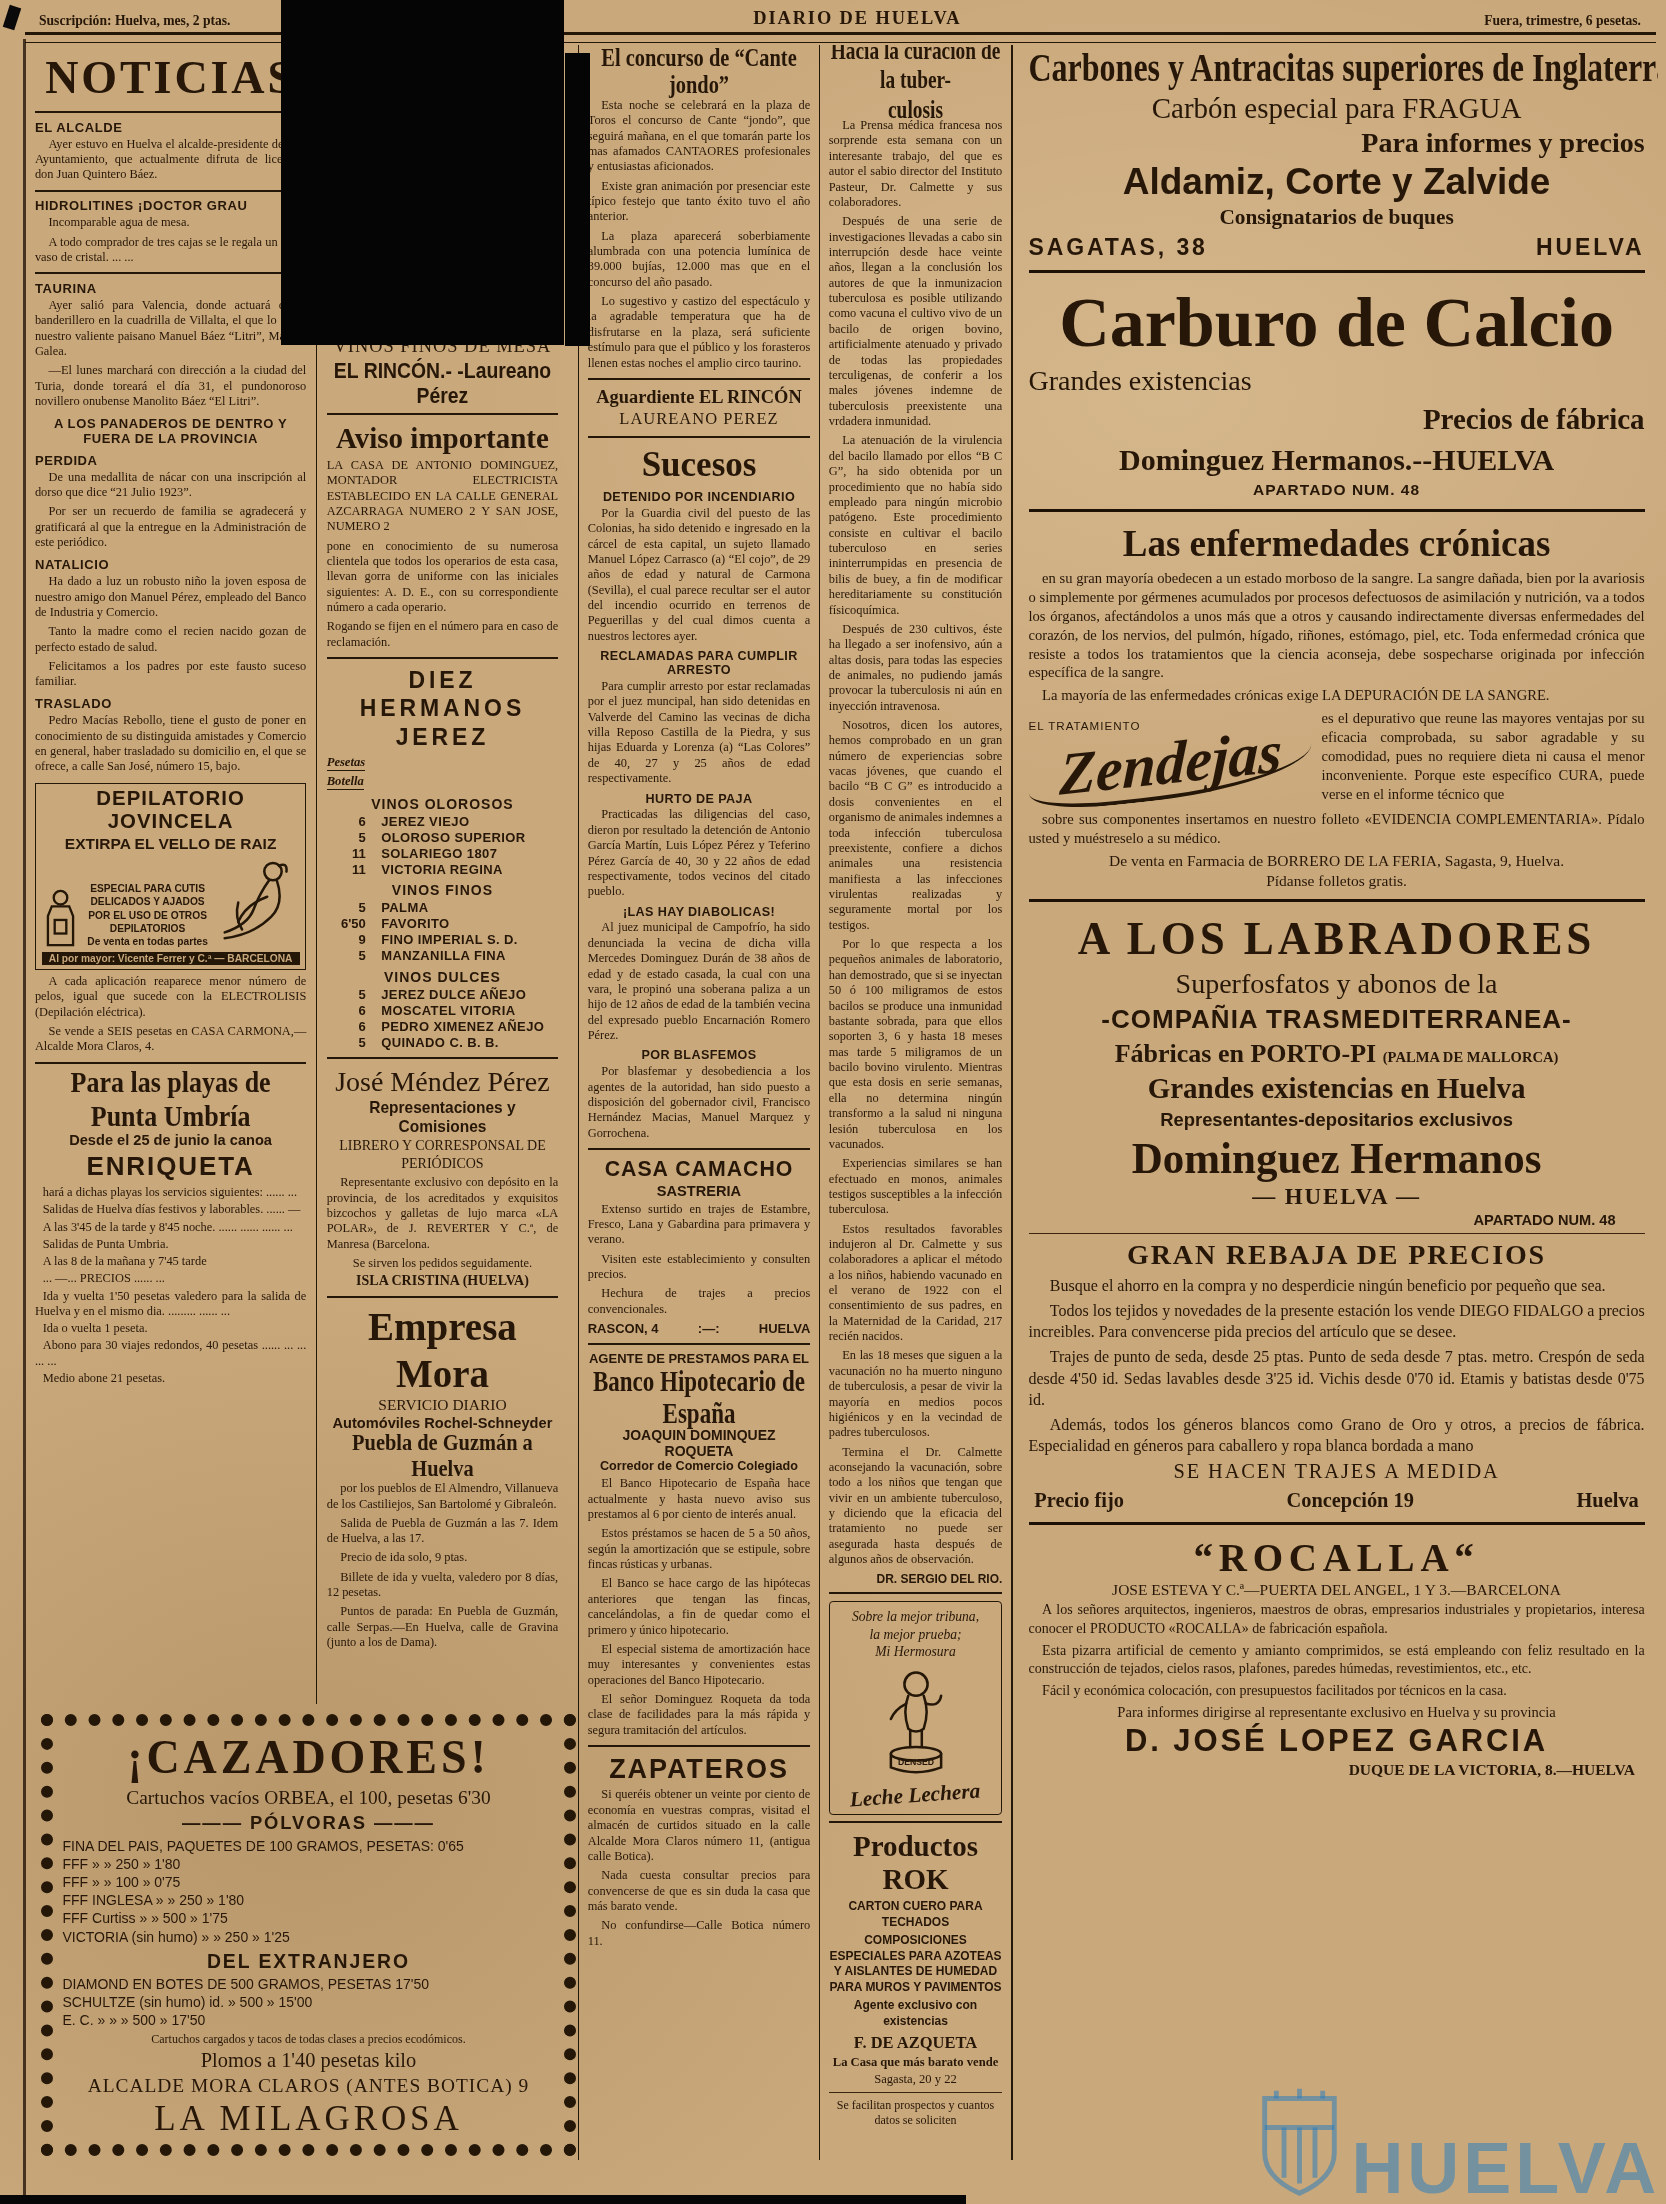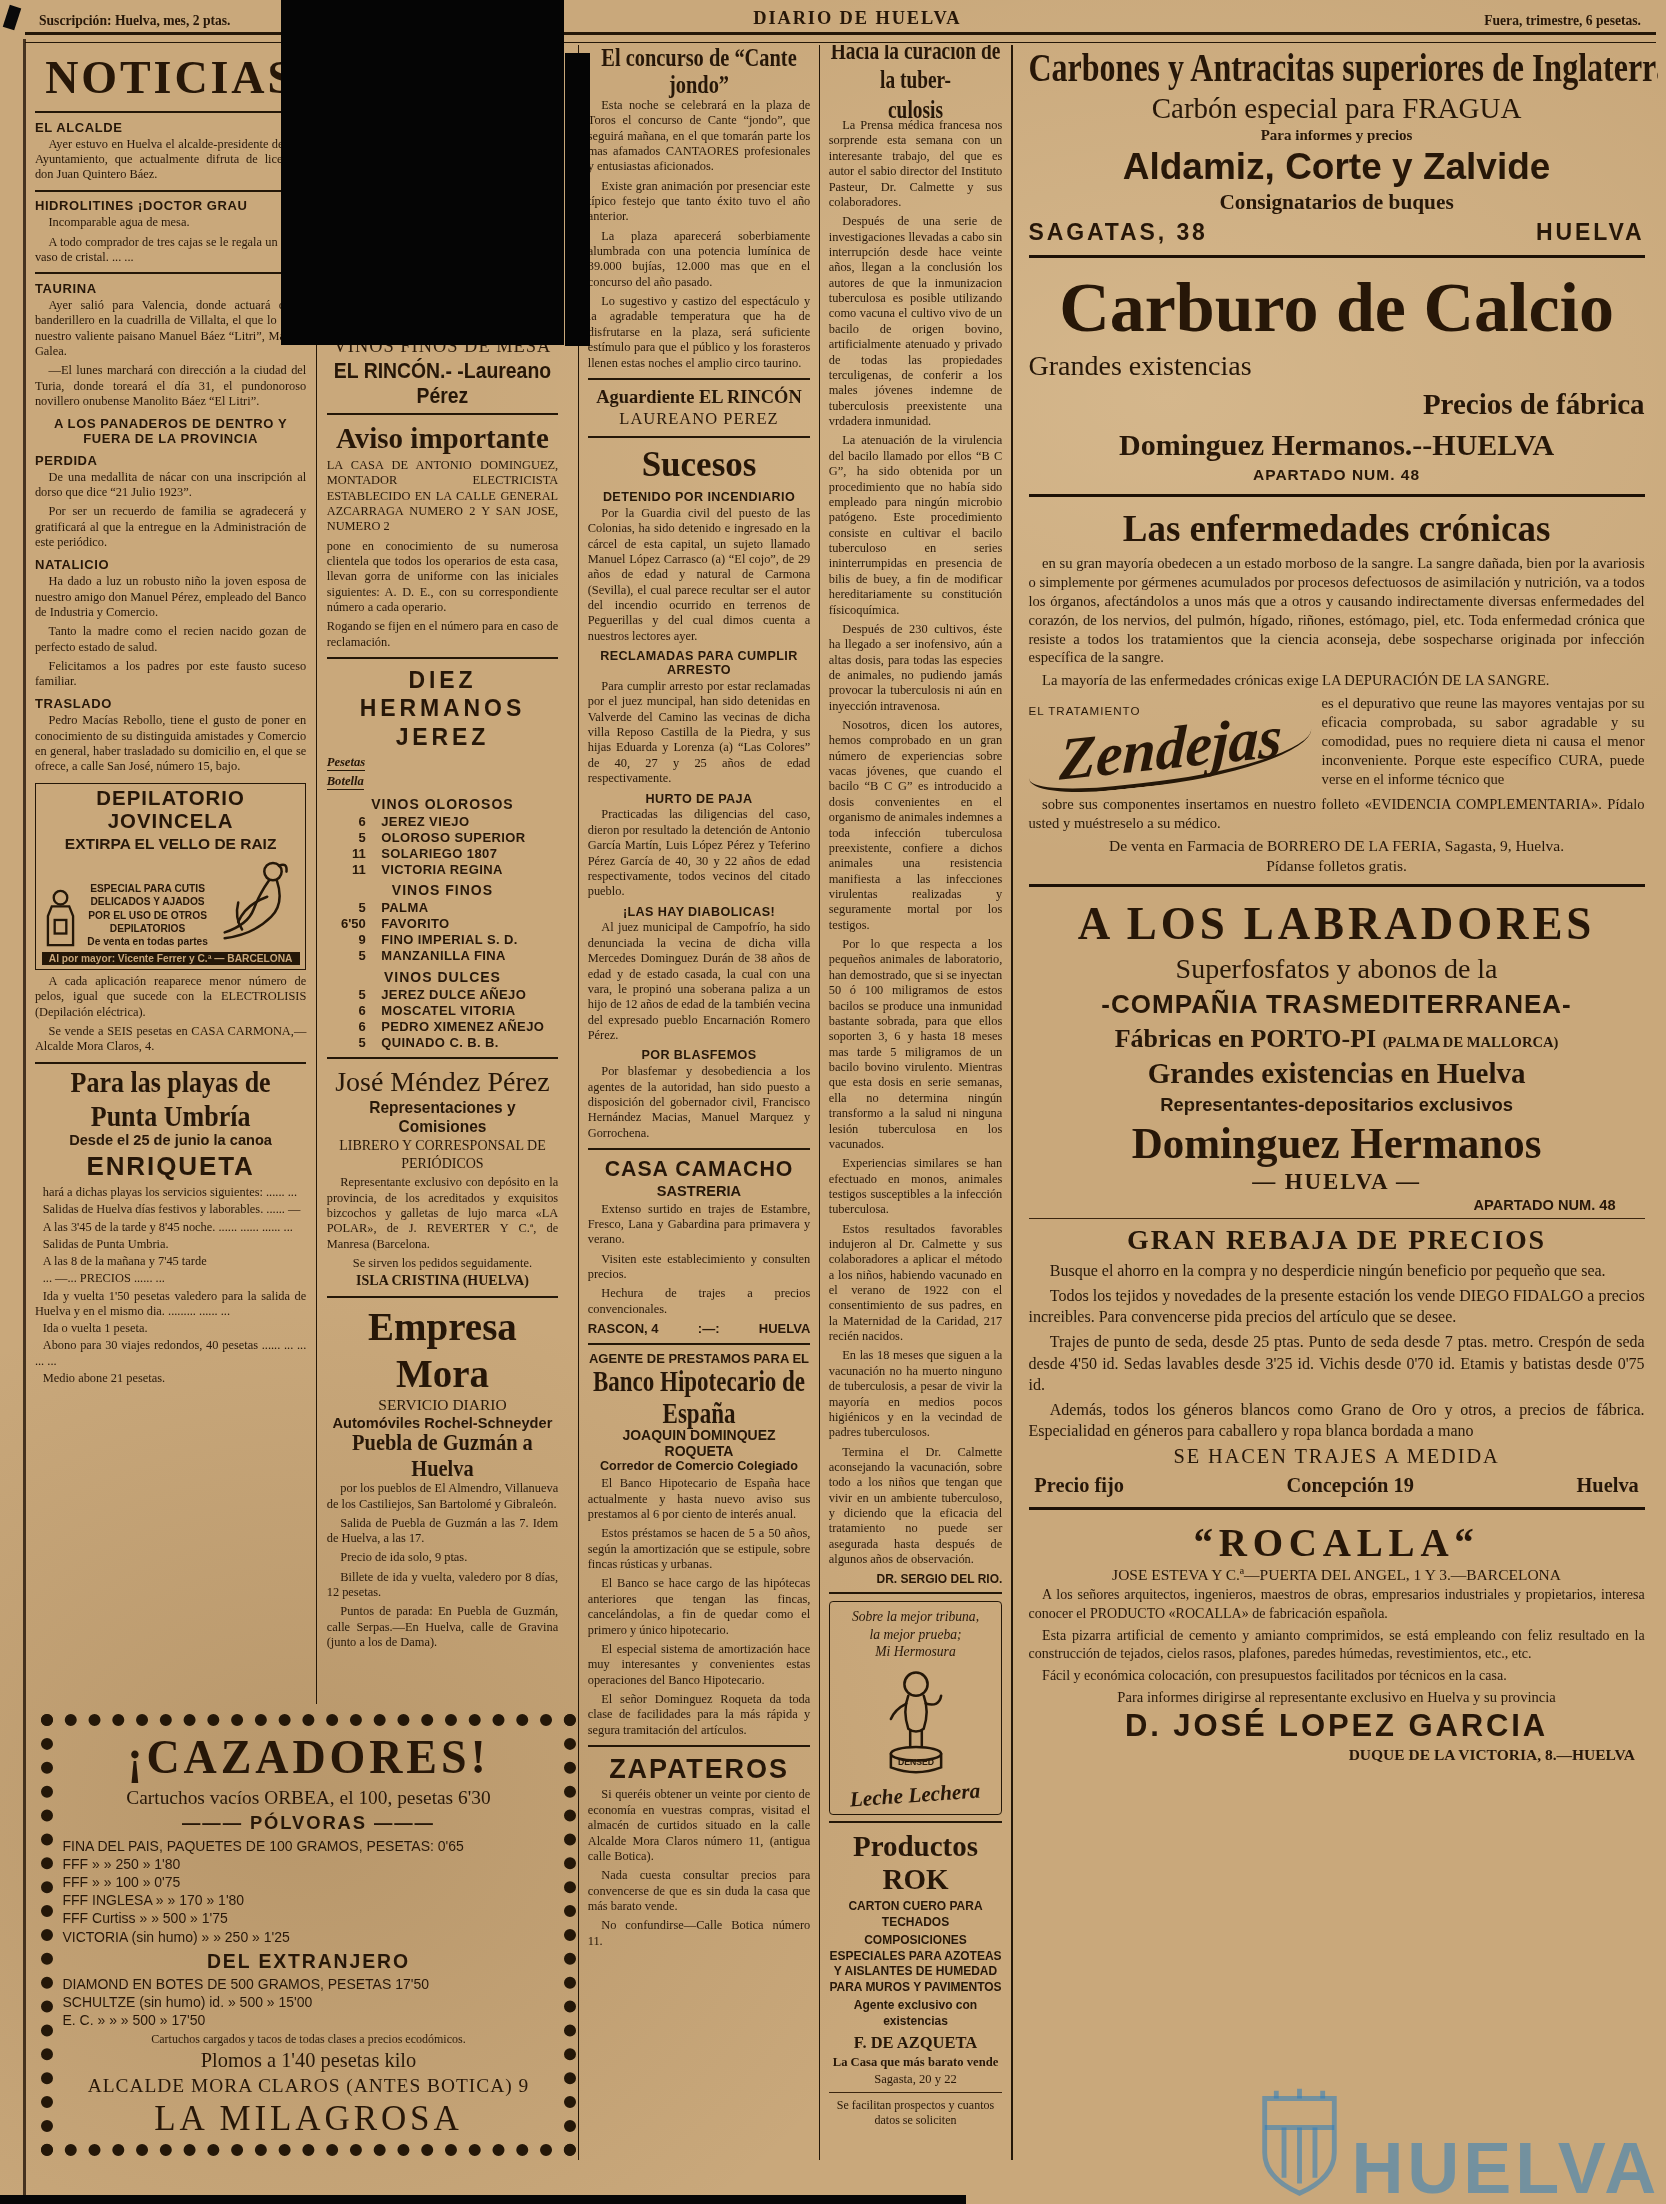--- a/index.html
+++ b/index.html
@@ -102,21 +102,21 @@
   .leche-brand{font-style:italic;font-weight:bold;font-size:21.3px;margin-top:1.9px;transform:rotate(-4deg);}
   .rok-title{font-weight:bold;font-size:29px;text-align:center;margin-top:3.9px;}
   .rok-lines p{text-indent:0;text-align:center;font-family:"Liberation Sans",sans-serif;font-weight:bold;font-size:12px;line-height:1.3;margin:2.9px 0;}
   .rok-agent{text-align:center;font-weight:bold;font-size:16.5px;margin:2.9px 0;}
   .rok-tag{text-align:center;font-weight:bold;font-size:12.6px;}
   .rok-addr{text-align:center;font-size:12.6px;margin-top:1.9px;}
   .rok-note{text-align:center;font-size:12px;margin-top:1.9px;line-height:1.25;}
   
   .carb-t{font-weight:bold;font-size:32px;text-align:center;transform:scaleY(1.25);white-space:nowrap;}
   .carb-s{font-size:29px;text-align:center;margin-top:5.8px;}
-  .carb-i{font-weight:bold;font-size:15px;text-align:center;margin-top:1.9px;}
+  .carb-i{font-weight:bold;font-size:28px;text-align:right;margin-top:1.9px;}
   .carb-n{font-family:"Liberation Sans",sans-serif;font-weight:bold;font-size:37px;text-align:center;margin-top:1.9px;}
   .carb-c{font-weight:bold;font-size:21.3px;text-align:center;margin-top:1.9px;}
   .carb-row{display:flex;justify-content:space-between;font-family:"Liberation Sans",sans-serif;font-weight:bold;font-size:23px;letter-spacing:2.9px;margin-top:3.9px;}
   .carburo-t{font-weight:bold;font-size:70px;text-align:center;margin:5.8px 0 1.9px;white-space:nowrap;}
   .carburo-g{font-size:28px;}
   .carburo-p{font-size:29px;font-weight:bold;text-align:right;margin-top:5.8px;}
   .carburo-d{font-weight:bold;font-size:30px;text-align:center;margin-top:7.8px;}
   .carburo-a{font-weight:bold;font-size:15.5px;text-align:center;letter-spacing:1px;margin:3.9px 0 1.9px;font-family:"Liberation Sans",sans-serif;}
   .cron-title{margin:1.9px 0 3.9px;font-weight:bold;font-size:37px;text-align:center;}
   .cron p.para{font-size:14.6px;line-height:1.3;}
@@ -384,21 +384,21 @@
       </div>
 
       <div class="caz">
         <h2 class="caz-title">¡CAZADORES!</h2>
         <div class="caz-sub">Cartuchos vacíos ORBEA, el 100, pesetas 6'30</div>
         <div class="caz-sec">———  PÓLVORAS  ———</div>
         <div>
             <p class="caz-row">FINA DEL PAIS, PAQUETES DE 100 GRAMOS, PESETAS: 0'65</p>
             <p class="caz-row">FFF      »      »   250   »   1'80</p>
             <p class="caz-row">FFF      »      »   100   »   0'75</p>
-            <p class="caz-row">FFF INGLESA      »      »   170   »   1'80</p>
+            <p class="caz-row">FFF INGLESA      »      »   250   »   1'80</p>
             <p class="caz-row">FFF Curtiss      »      »   500   »   1'75</p>
             <p class="caz-row">VICTORIA (sin humo)   »      »   250   »   1'25</p>
           </div>
         <div class="caz-sec2">DEL EXTRANJERO</div>
         <div>
             <p class="caz-row">DIAMOND EN BOTES DE  500  GRAMOS, PESETAS   17'50</p>
             <p class="caz-row">SCHULTZE (sin humo) id. »   500      »   15'00</p>
             <p class="caz-row">E. C.      »      »  »   500      »   17'50</p>
           </div>
         <div class="caz-note">Cartuchos cargados y tacos de todas clases a precios ecodómicos.</div>

